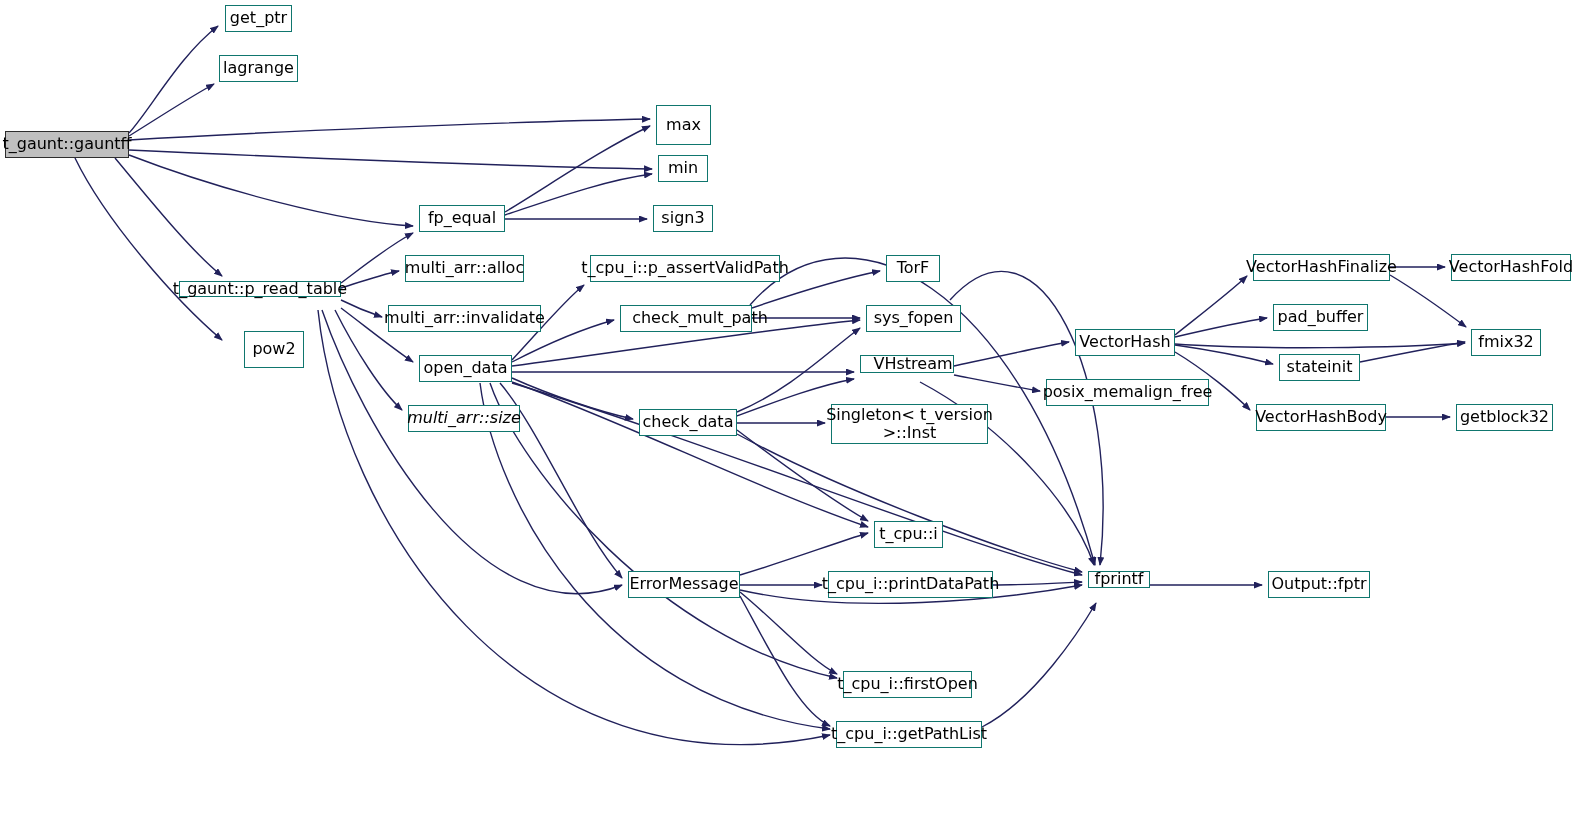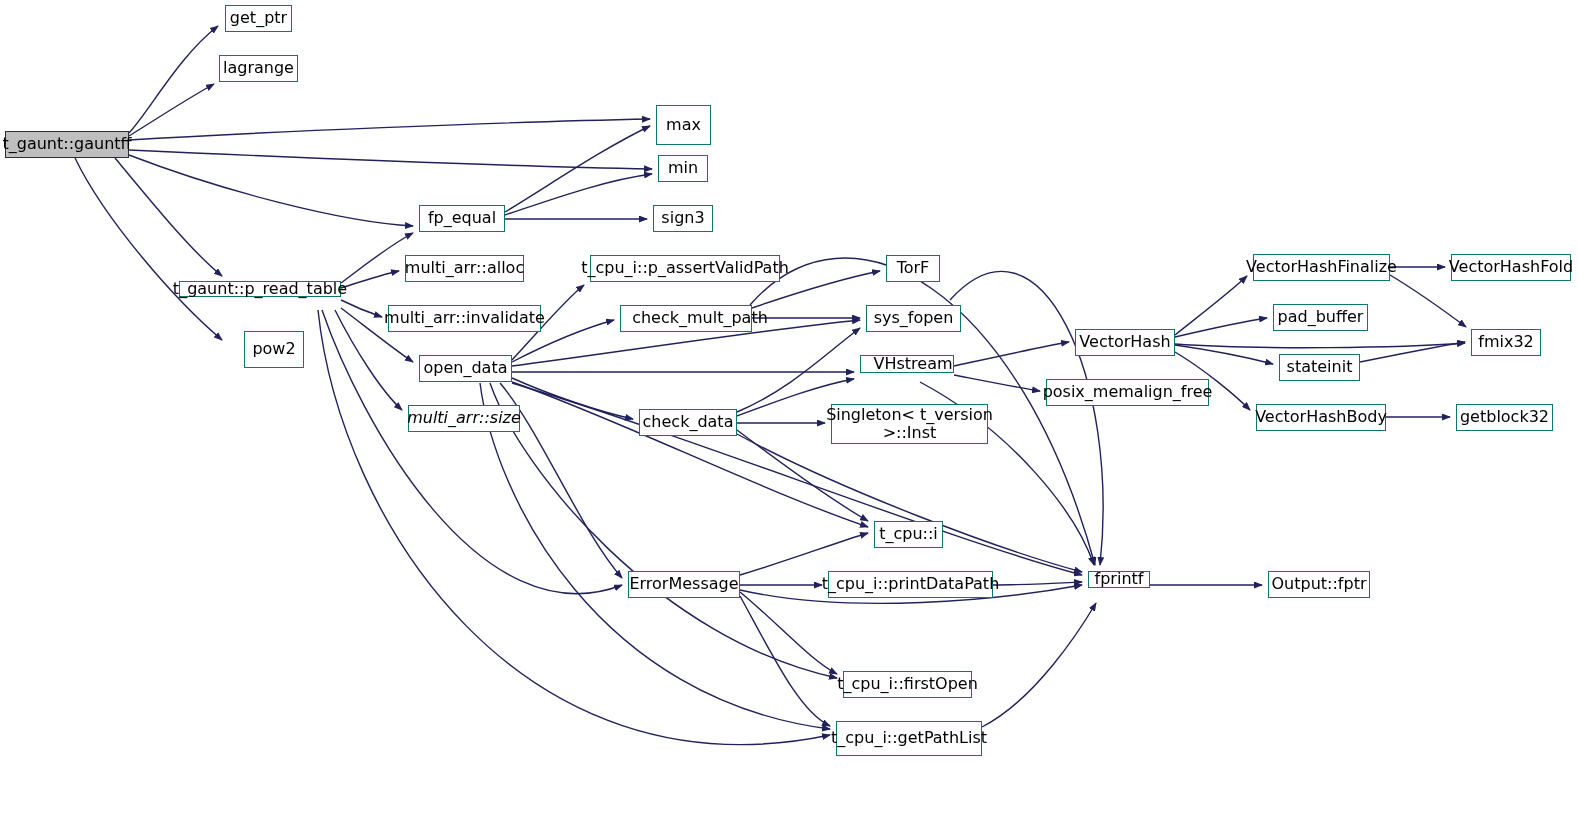--- a/index.html
+++ b/index.html
@@ -146,15 +146,15 @@
       <div class="node" style="left: 1471px; top: 329px; width: 70px; height: 27px;"><span class="node-label">fmix32</span></div>
       <div class="node" style="left: 1279px; top: 354px; width: 81px; height: 27px;"><span class="node-label">stateinit</span></div>
       <div class="node" style="left: 1256px; top: 404px; width: 130px; height: 27px;"><span class="node-label">VectorHashBody</span></div>
       <div class="node" style="left: 1456px; top: 404px; width: 97px; height: 27px;"><span class="node-label">getblock32</span></div>
       <div class="node" style="left: 874px; top: 521px; width: 69px; height: 27px;"><span class="node-label">t_cpu::i</span></div>
       <div class="node" style="left: 628px; top: 571px; width: 112px; height: 27px;"><span class="node-label">ErrorMessage</span></div>
       <div class="node" style="left: 828px; top: 571px; width: 165px; height: 27px;"><span class="node-label">t_cpu_i::printDataPath</span></div>
       <div class="node" style="left: 1088px; top: 571px; width: 62px; height: 17px;"><span class="node-label">fprintf</span></div>
       <div class="node" style="left: 1268px; top: 571px; width: 102px; height: 27px;"><span class="node-label">Output::fptr</span></div>
       <div class="node" style="left: 843px; top: 671px; width: 129px; height: 27px;"><span class="node-label">t_cpu_i::firstOpen</span></div>
-      <div class="node" style="left: 836px; top: 721px; width: 146px; height: 35px;"><span class="node-label">t_cpu_i::getPathList</span></div>
+      <div class="node" style="left: 836px; top: 721px; width: 146px; height: 27px;"><span class="node-label">t_cpu_i::getPathList</span></div>
     </div>
 </div>
 
 </body></html>

